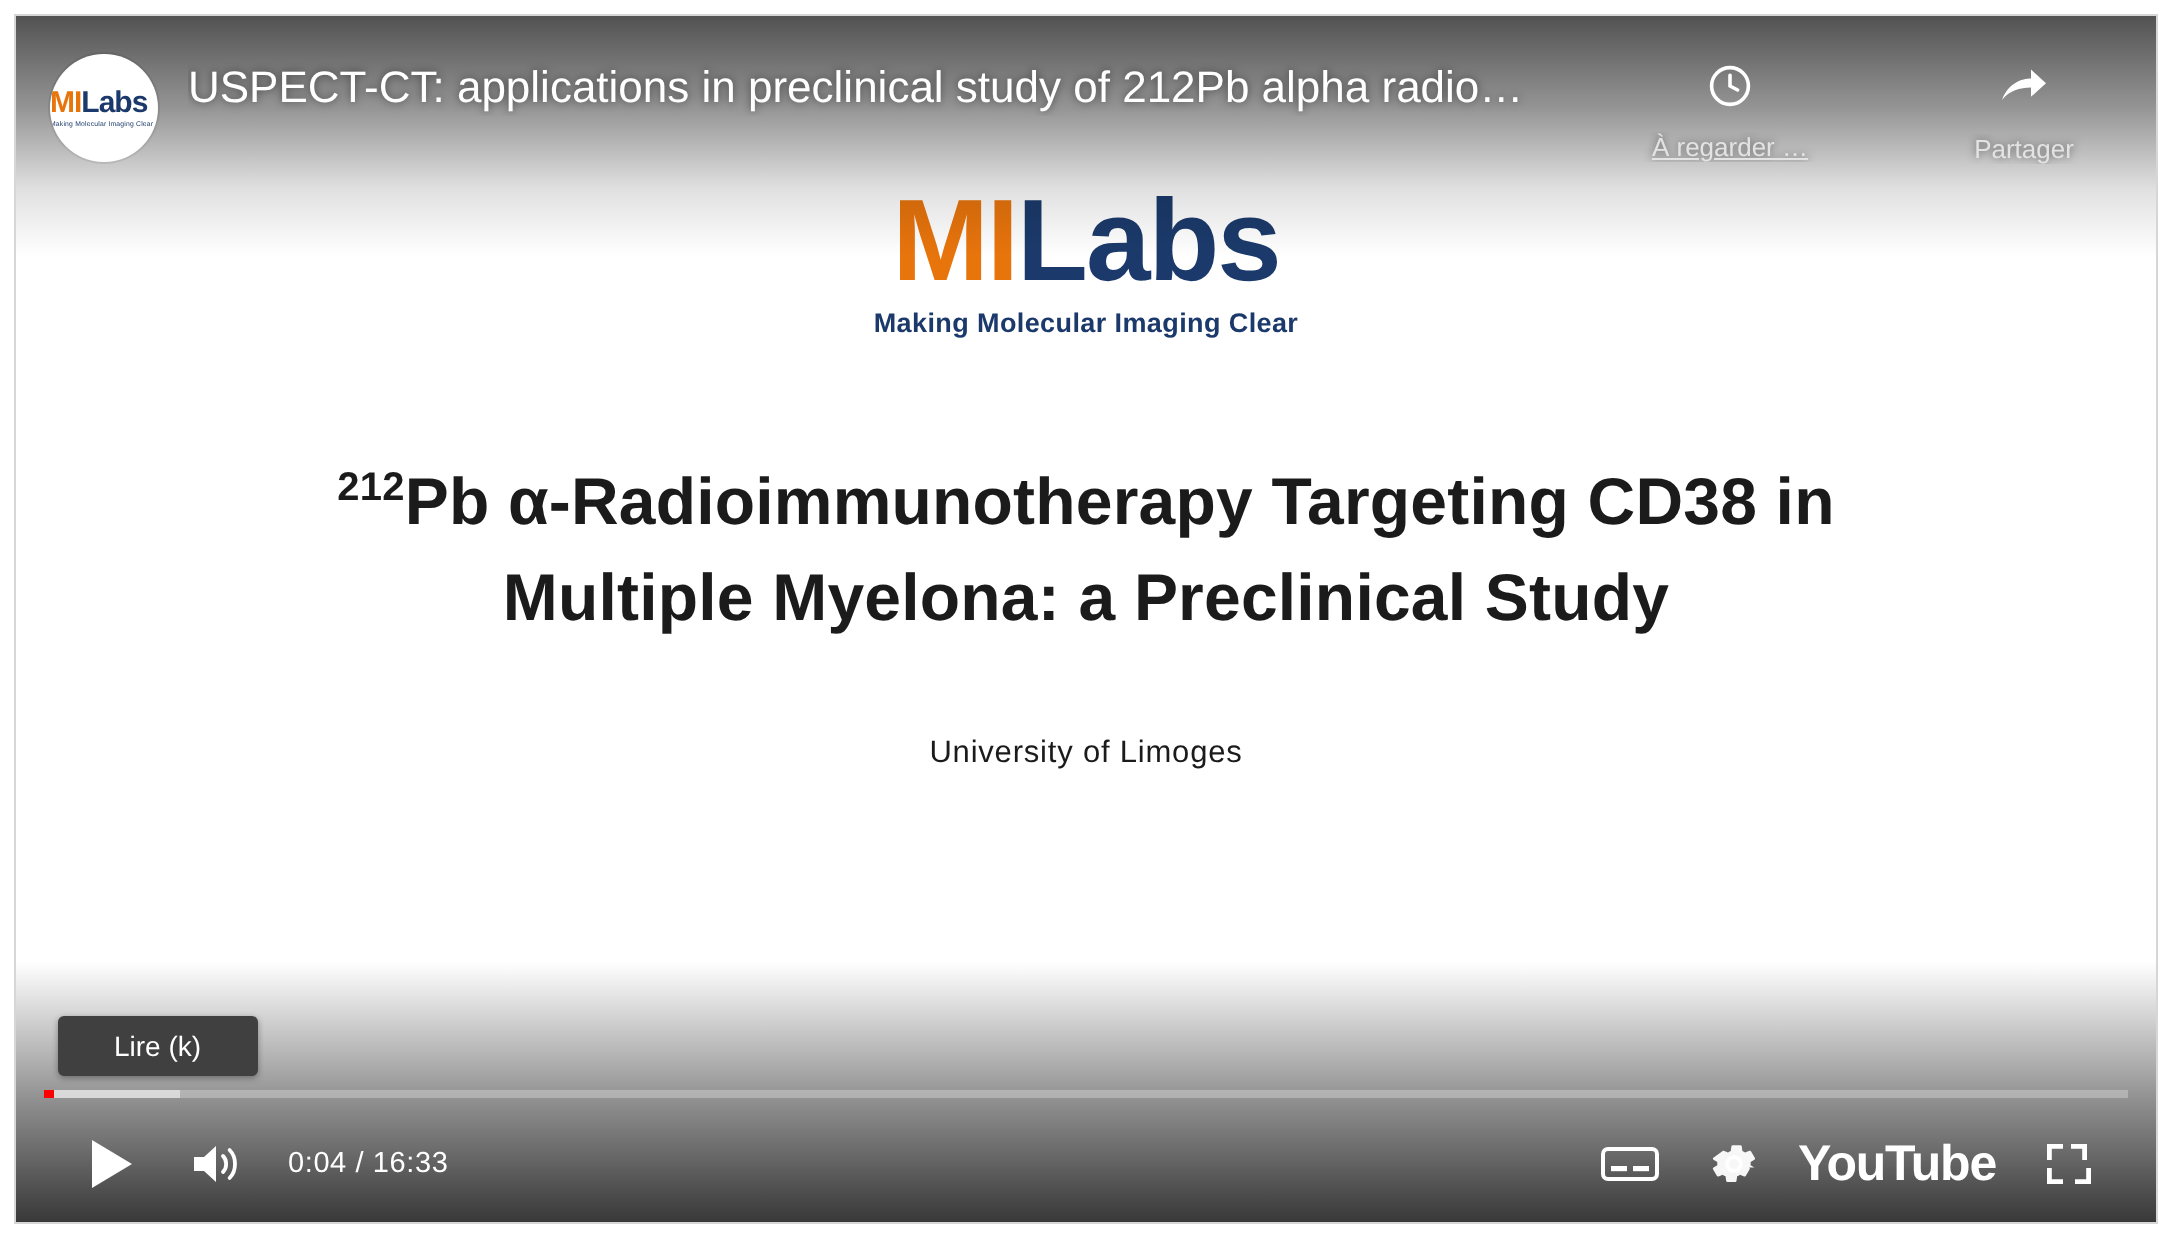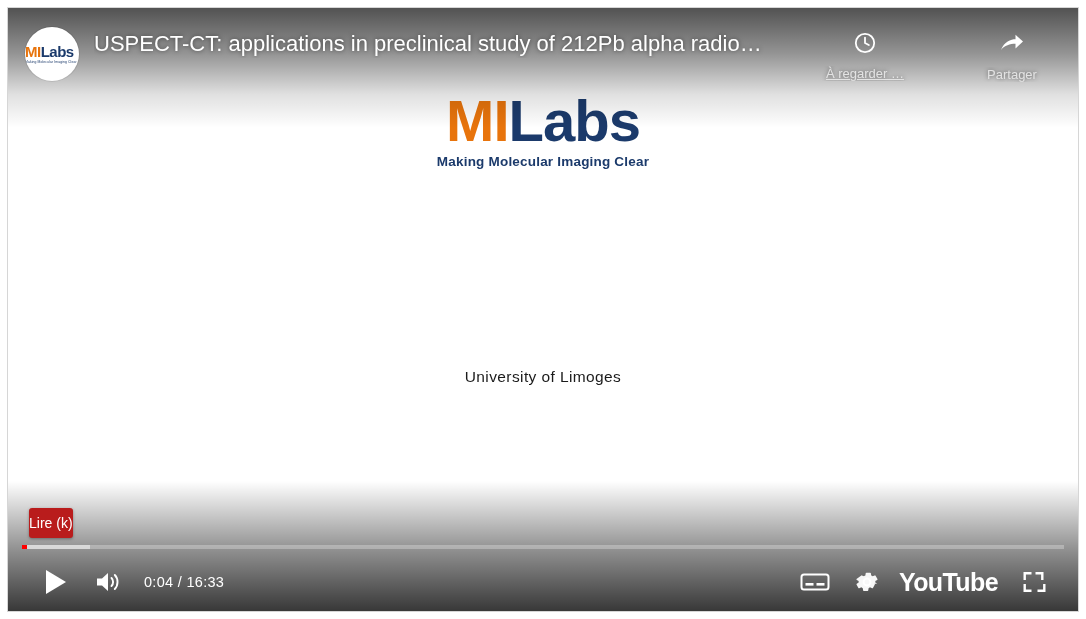--- a/index.html
+++ b/index.html
@@ -180,24 +180,24 @@
     font-size: 27px;
     font-weight: bold;
     letter-spacing: 0.2px;
   }
 
   
   .tooltip {
     position: absolute;
     left: 21px;
     top: 500px;
-    background: #b91c1c;
+    background: #404040;
     color: #ffffff;
     font-size: 14px;
-    padding: 7px 0;
+    padding: 7px 28px;
     border-radius: 3px;
     white-space: nowrap;
     box-shadow: 0 1px 3px rgba(0,0,0,0.35);
   }
 
   
   .bottom-gradient {
     position: absolute;
     left: 0;
     bottom: 0;
@@ -275,20 +275,24 @@
   <div class="video-surface">
 
     <div class="slide">
       <div class="logo-block">
         <div class="logo-word">
           <span class="mi">MI</span><span class="labs">Labs</span>
         </div>
         <div class="logo-tag">Making Molecular Imaging Clear</div>
       </div>
 
+      <div class="slide-title">
+        <sup>212</sup><span>Pb α-Radioimmunotherapy Targeting CD38 in</span><br>
+        <span>Multiple Myelona: a Preclinical Study</span>
+      </div>
 
       <div class="slide-affiliation">University of Limoges</div>
     </div>
 
     <div class="top-gradient"></div>
     <div class="header">
       <div class="channel-avatar">
         <div class="avatar-mark">
           <span class="mi">MI</span><span class="labs">Labs</span>
         </div>

